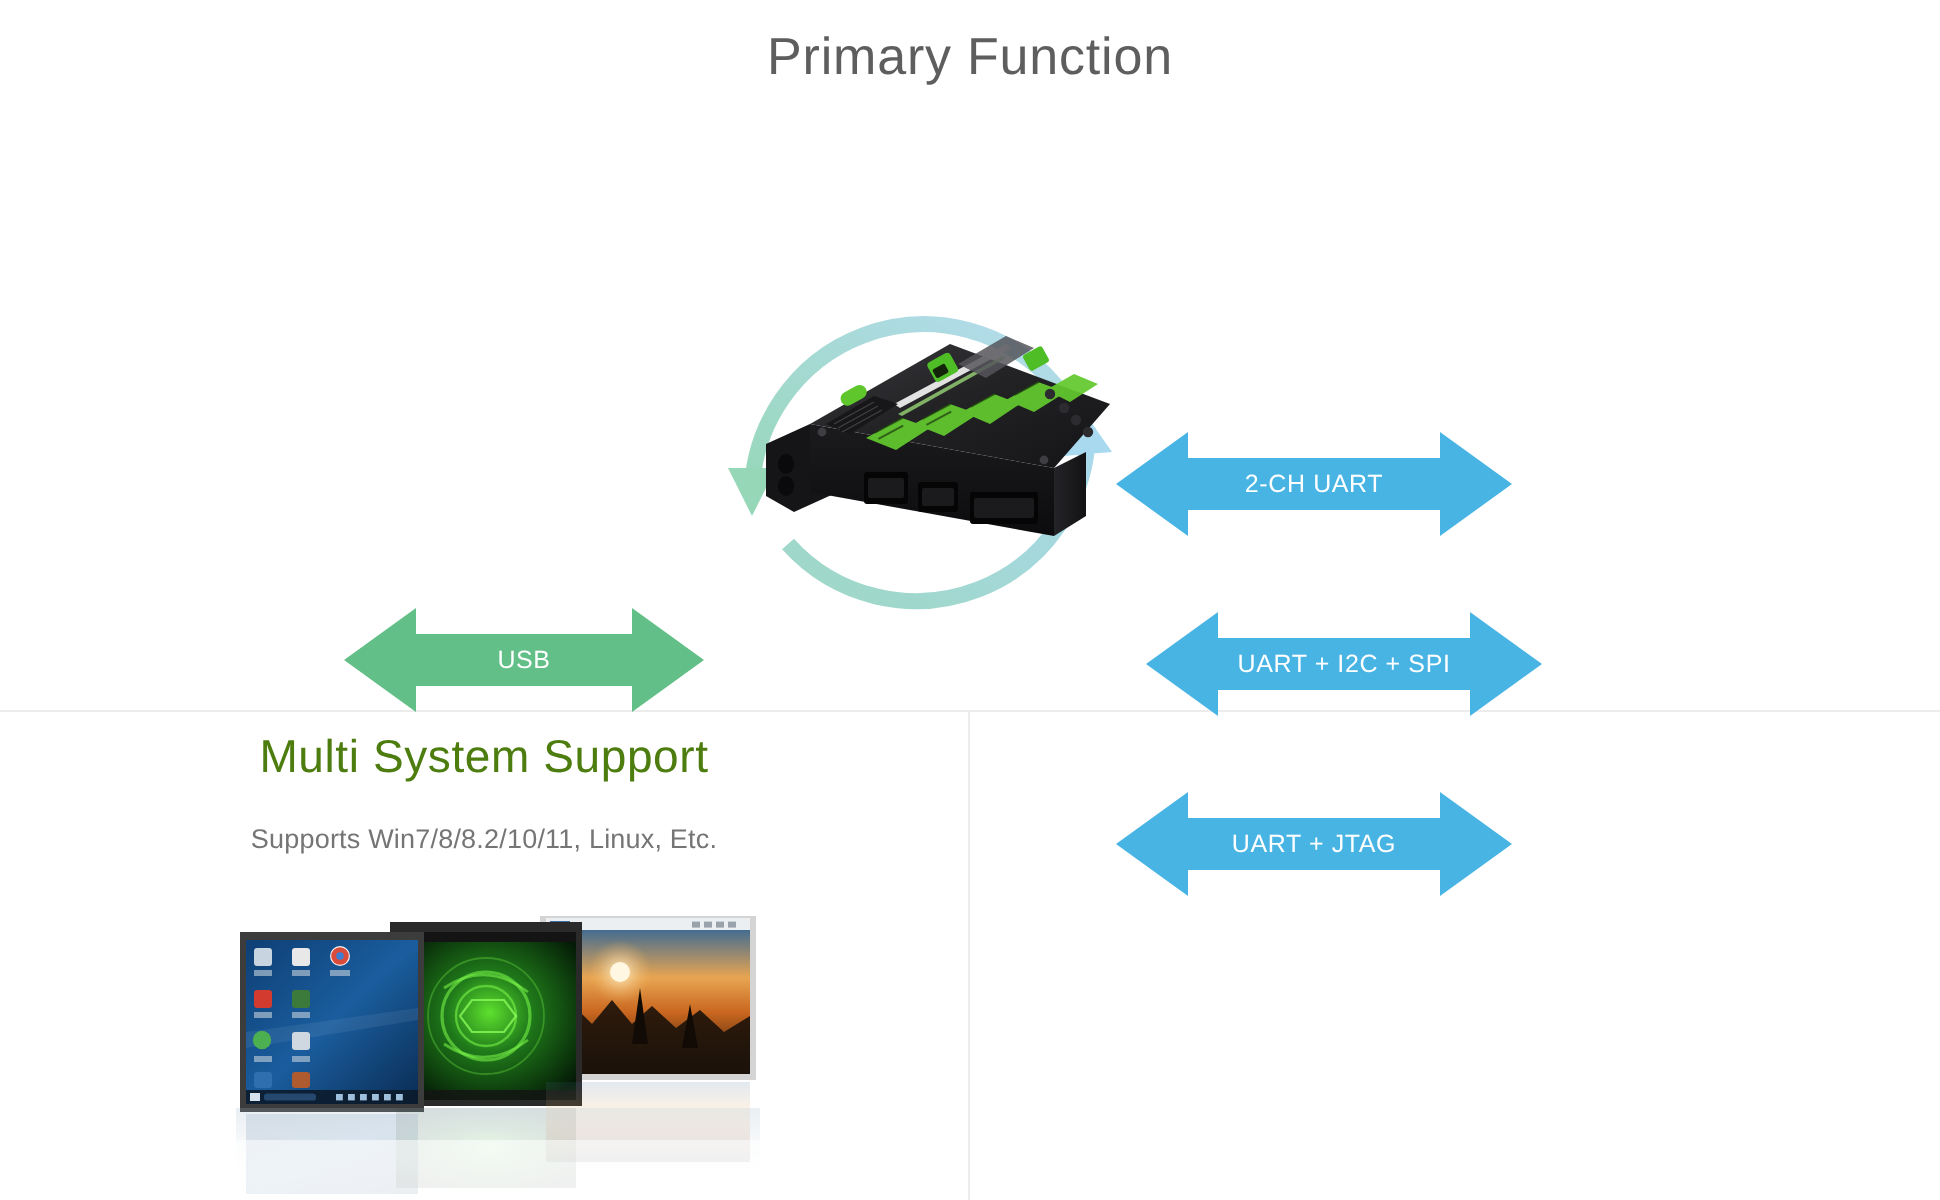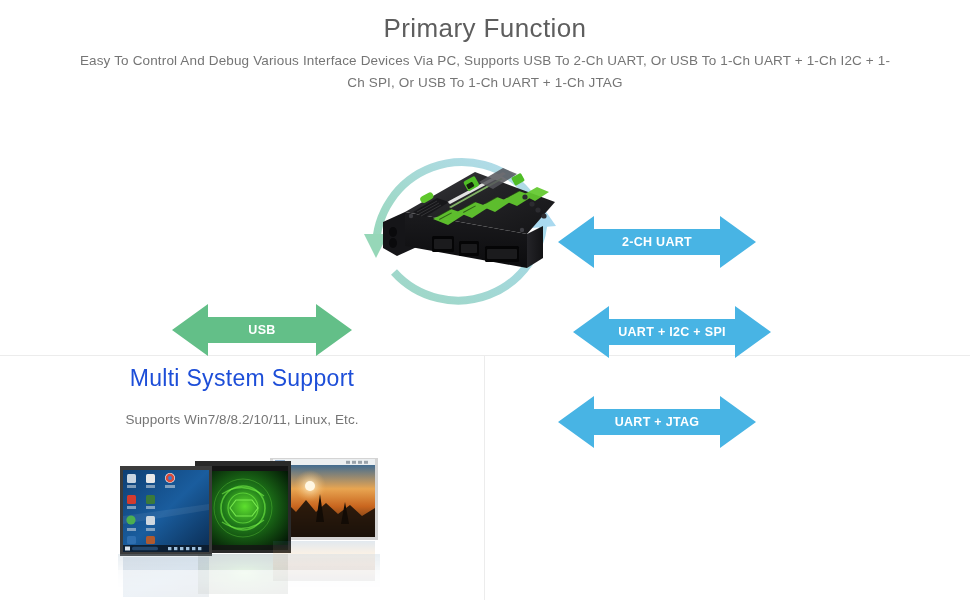--- a/index.html
+++ b/index.html
@@ -46,62 +46,61 @@
     position:absolute; left:375px; top:50px; width:190px; height:135px;
   }
 
   
   .arrow{ position:absolute; }
   .arrow svg{ display:block; }
   .arrow .lbl{
     position:absolute; left:0; top:0; width:100%; height:100%;
     display:flex; align-items:center; justify-content:center;
     color:#ffffff; font-size:12.5px; letter-spacing:.3px;
-    font-weight:700; pointer-events:none;
+    font-weight:400; pointer-events:none;
   }
   .arrow-usb  { left:172px; top:200px; width:180px; height:60px; }
   .arrow-uart2{ left:558px; top:113px; width:198px; height:58px; }
   .arrow-spi  { left:573px; top:203px; width:198px; height:58px;text-align:right; }
   .arrow-jtag { left:558px; top:293px; width:198px; height:58px; }
 
   
   .section-bottom{
     position:absolute; left:0; top:356px; width:970px; height:244px;
   }
   .col{
     position:absolute; top:0; height:244px; background:#fff;
   }
   .col-left { left:0;   width:485px; border-right:1px solid #ececec; }
   .col-right{ left:485px; width:485px; }
 
   .col-title{
     position:absolute; left:0; top:9px; width:100%;
     text-align:center; font-size:23px; font-weight:400;
-    color:#1d4ed8; letter-spacing:.3px;
+    color:#4d7c0f; letter-spacing:.3px;
   }
   .col-sub{
     position:absolute; left:0; top:56px; width:100%;
     text-align:center; font-size:13.5px; color:#757575; letter-spacing:.1px;
   }
 
   
   .os-montage{
     position:absolute; left:110px; top:94px; width:275px; height:150px;
   }
   .os-montage svg{ display:block; }
 </style>
 </head>
 <body>
 
 <div class="page">
 
   <section class="section-primary">
 
     <h1 class="main-title">Primary Function</h1>
-    <p class="sub-title">Easy To Control And Debug Various Interface Devices Via PC, Supports USB To 2-Ch UART, Or USB To 1-Ch UART + 1-Ch I2C + 1-Ch SPI, Or USB To 1-Ch UART + 1-Ch JTAG</p>
 
     <div class="diagram">
 
       <div class="ring-wrap">
         <svg viewBox="0 0 220 220" xmlns="http://www.w3.org/2000/svg">
           <defs>
             <linearGradient id="ringTop" x1="0" y1="1" x2="1" y2="0">
               <stop offset="0%" stop-color="#96d7b8"></stop>
               <stop offset="100%" stop-color="#b4dcee"></stop>
             </linearGradient>

